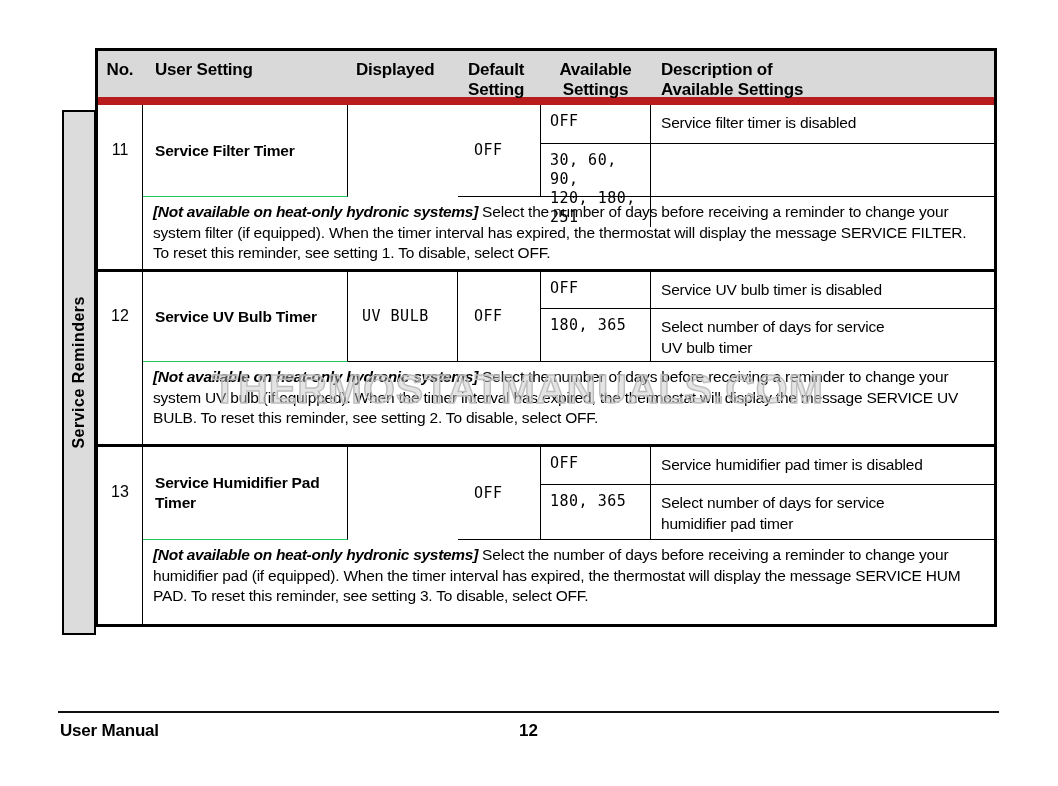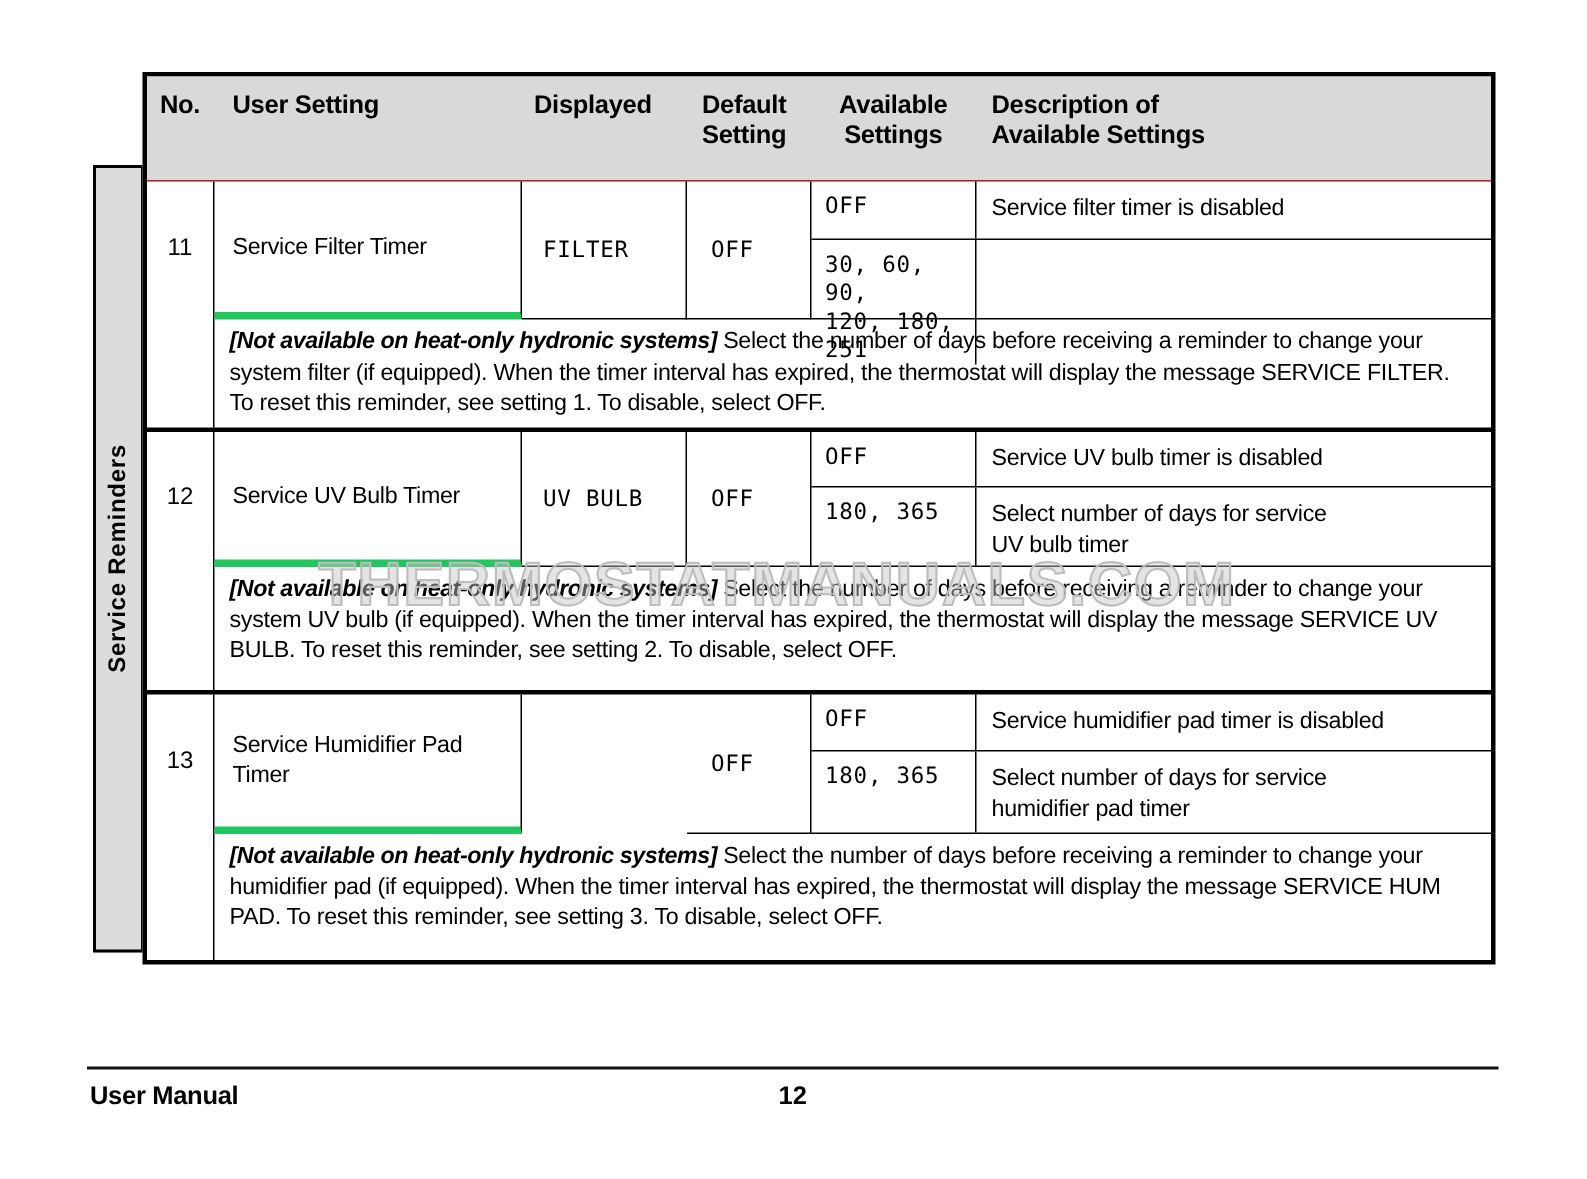--- a/index.html
+++ b/index.html
@@ -19,21 +19,21 @@
     writing-mode:vertical-rl; transform:rotate(180deg);
     font-weight:bold; font-size:16px; letter-spacing:0.5px; white-space:nowrap;
   }
   
   .tbl {
     position:absolute; left:95px; top:48px; width:902px;
     border:3px solid #000; background:#fff;
   }
   .hdr {
     display:grid; grid-template-columns:45px 205px 110px 83px 110px 1fr;
-    background:#d9d9d9; border-bottom:1px solid #b91c1c; height:70px;
+    background:#d9d9d9; border-bottom:8px solid #b91c1c; height:54px;
   }
   .hdr > div {
     font-weight:bold; font-size:17px; line-height:20px;
     padding-top:9px; white-space:pre-line; letter-spacing:-0.2px;
     border-right:1px solid transparent;
   }
   .h-no { text-align:center; }
   .h-name { padding-left:12px; }
   .h-disp { padding-left:8px; }
   .h-def { padding-left:10px; }
@@ -43,23 +43,23 @@
   .group { display:grid; grid-template-columns:45px 205px 110px 83px 453px; }
   .group.sep { border-top:3px solid #000; }
 
   .c { border-right:1px solid #000; }
   .no-cell {
     grid-row:1 / 3; grid-column:1;
     display:flex; justify-content:center;
     font-weight:normal; font-size:16px;
   }
   .name-cell {
-    grid-column:2; border-bottom:5px solid #22c55e;
+    grid-column:2; border-bottom:1px solid #22c55e;
     display:flex; align-items:center; padding:0 14px 0 12px;
-    font-weight:normal; font-size:15.5px; line-height:20px; letter-spacing:-0.2px;
+    font-weight:bold; font-size:15.5px; line-height:20px; letter-spacing:-0.2px;
   }
   .disp-cell, .def-cell {
     display:flex; align-items:center; border-bottom:1px solid #000;
   }
   .disp-cell { grid-column:3; padding-left:14px; }
   .def-cell  { grid-column:4; padding-left:16px; }
 
   .lcd {
     font-family:"DejaVu Sans Mono", monospace;
     font-size:15px; letter-spacing:0.5px; white-space:pre-line; line-height:19px;text-align:right;
@@ -130,23 +130,20 @@
 Setting</div>
       <div class="h-avail">Available
 Settings</div>
       <div class="h-desc">Description of
 Available Settings</div>
     </div>
 
     <div class="group g11">
       <div class="no-cell c">11</div>
       <div class="name-cell c">Service Filter Timer</div>
-      <div class="disp-cell c">
-          <span class="lcd">FILTER</span>
-        </div>
       <div class="def-cell c">
           <span class="lcd">OFF</span>
         </div>
       <div class="avail-block">
         <div class="opt-row">
           <div class="opt-val"><span class="lcd">OFF</span></div>
           <div class="opt-desc">Service filter timer is disabled</div>
         </div>
         <div class="opt-row">
           <div class="opt-val"><span class="lcd">30, 60, 90,

